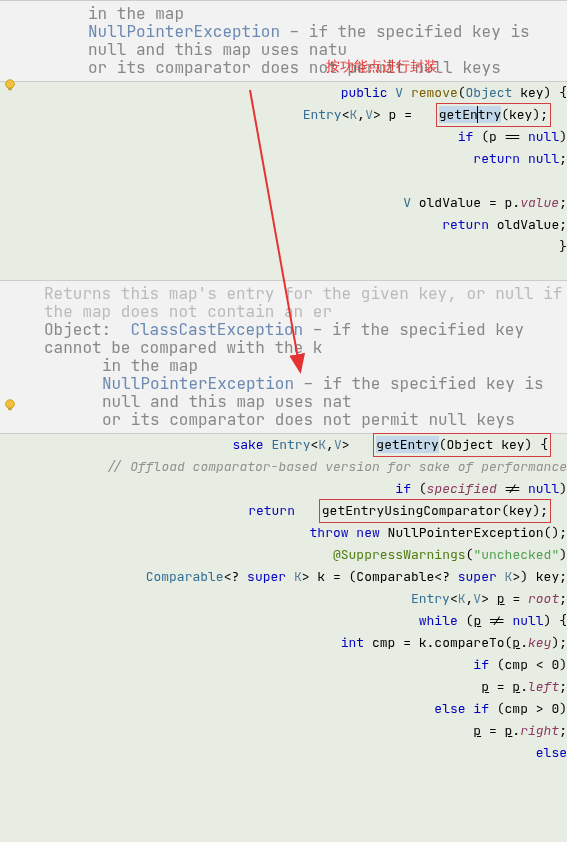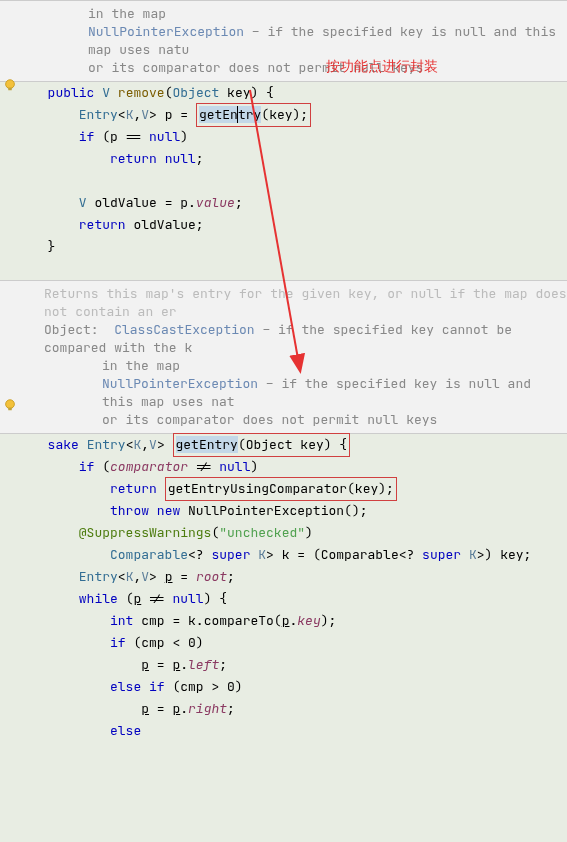--- a/index.html
+++ b/index.html
@@ -16,27 +16,28 @@
 .bulb {
   position: absolute;
   left: 3px;
   width: 14px;
   height: 14px;
 }
 .bulb svg { width: 14px; height: 14px; }
 .code-area {
   padding-left: 32px;
   line-height: 22px;
+  text-align: right;
 }
 .line { white-space: pre; height: 22px; }
 .doc-block {
   background: #f2f2f2;
   color: #888;
   padding: 4px 0 4px 50px;
-  font-size: 13px;
+  font-size: 16px;
   line-height: 18px;
   border-top: 1px solid #ccc;
   border-bottom: 1px solid #ccc;
 }
 .doc-block .doc-line { white-space: pre-wrap; }
 .blue-kw { color: #0000c0; }
 .type { color: #326d93; }
 .generic { color: #5c7e99; }
 .method { color: #7a5c00; }
 .field { color: #8b3a62; font-style: italic; }
@@ -44,21 +45,21 @@
 .ann { color: #4d7c0f; }
 .comment { color: #909090; font-style: italic; }
 .underline { text-decoration: underline; }
 .doc-exception { color: #6b89b3; }
 .doc-label { color: #888; }
 .doc-code { font-family: inherit; }
 .highlight-box {
   border: 1px solid #d04040;
   display: inline-block;
   padding: 0 2px;
-  margin: -1px 0;
+  margin: -1px 16px;
 }
 .highlight-sel {
   background: #c3d8e8;
 }
 .cursor-caret {
   border-left: 1px solid #000;
   margin-left: -1px;
 }
 .red-annotation {
   position: absolute;
@@ -111,21 +112,22 @@
 
   <div class="bulb" style="top:398px;">
     <svg viewBox="0 0 16 16">
         <circle cx="8" cy="7" r="5" fill="#f3c13a" stroke="#c79a1f"></circle>
         <rect x="6" y="11" width="4" height="3" fill="#bfa23a"></rect>
       </svg>
   </div>
 
   <div class="code-area" style="background:#e8ede3;">
     <div class="line">  <span class="blue-kw">sake</span> <span class="type">Entry</span>&lt;<span class="generic">K</span>,<span class="generic">V</span>&gt; <span class="highlight-box"><span class="highlight-sel">getEntry</span>(<span>Object</span> <span>key</span>) {</span></div>
-    <div class="line">      <span class="blue-kw">if</span> (<span class="field">comparator</span> != <span class="blue-kw">null</span>)</div>
+    <div class="line">      <span class="comment">// Offload comparator-based version for sake of performance</span></div>
+    <div class="line">      <span class="blue-kw">if</span> (<span class="field">specified</span> != <span class="blue-kw">null</span>)</div>
     <div class="line">          <span class="blue-kw">return</span> <span class="highlight-box">getEntryUsingComparator(key);</span></div>
     <div class="line">          <span class="blue-kw">throw</span> <span class="blue-kw">new</span> <span>NullPointerException</span>();</div>
     <div class="line">      <span class="ann">@SuppressWarnings</span>(<span class="str">"unchecked"</span>)</div>
     <div class="line">          <span class="type">Comparable</span>&lt;? <span class="blue-kw">super</span> <span class="generic">K</span>&gt; <span>k</span> = <span>(Comparable&lt;? </span><span class="blue-kw">super</span> <span class="generic">K</span><span>&gt;) key;</span></div>
     <div class="line">      <span class="type">Entry</span>&lt;<span class="generic">K</span>,<span class="generic">V</span>&gt; <span class="underline">p</span> = <span class="field">root</span>;</div>
     <div class="line">      <span class="blue-kw">while</span> (<span class="underline">p</span> != <span class="blue-kw">null</span>) {</div>
     <div class="line">          <span class="blue-kw">int</span> <span>cmp</span> = k.<span>compareTo</span>(<span class="underline">p</span>.<span class="field">key</span>);</div>
     <div class="line">          <span class="blue-kw">if</span> (cmp &lt; <span>0</span>)</div>
     <div class="line">              <span class="underline">p</span> = <span class="underline">p</span>.<span class="field">left</span>;</div>
     <div class="line">          <span class="blue-kw">else</span> <span class="blue-kw">if</span> (cmp &gt; <span>0</span>)</div>

